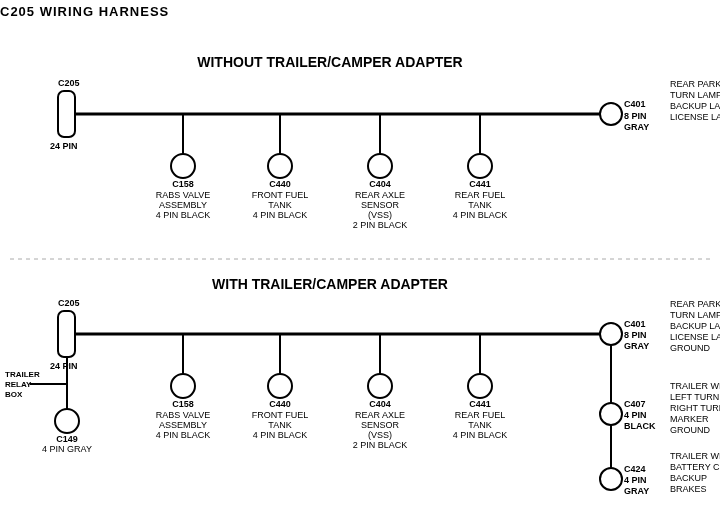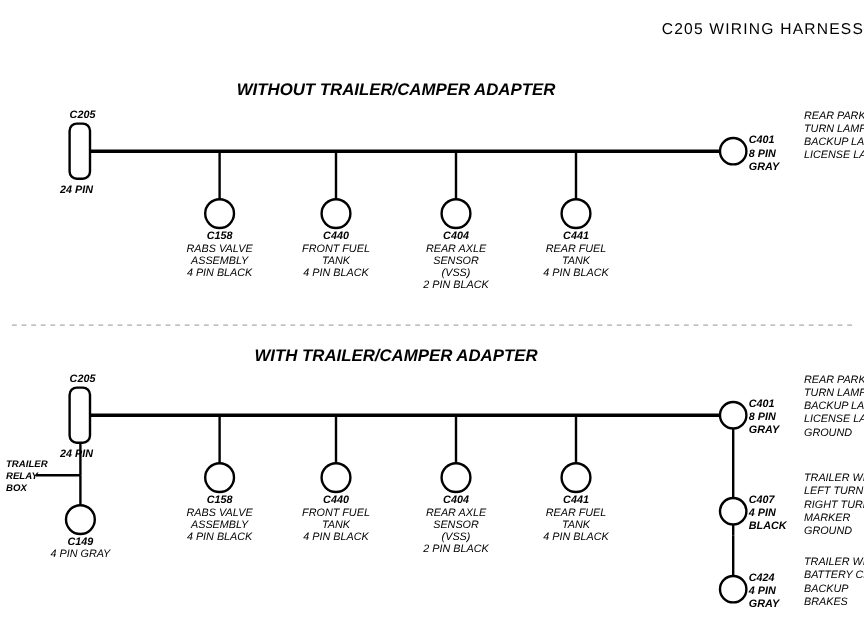--- a/index.html
+++ b/index.html
@@ -6,31 +6,30 @@
     body {
       width: 720px;
       height: 517px;
       background: #fff;
       font-family: Arial, sans-serif;
       font-size: 10px;
       overflow: hidden;
       position: relative;
     }
     .page-title {
-      text-align: right;
+      text-align: left;
       font-size: 13px;
-      font-weight: normal;
-      padding-top: 16px;
+      font-weight: bold;
+      padding-top: 4px;
       letter-spacing: 1px;
     }
     .diagram-container {
       position: relative;
       width: 720px;
       height: 490px;
-      font-style: italic;
     }
     svg {
       position: absolute;
       top: 0; left: 0;
       width: 720px;
       height: 490px;
     }
   </style>
 </head>
 <body>

